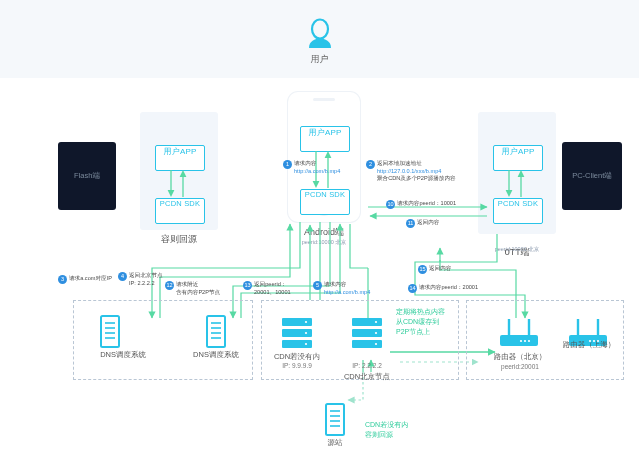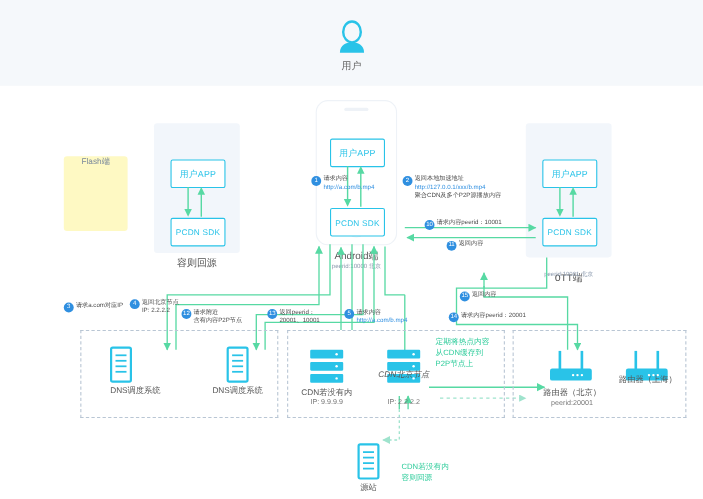--- a/index.html
+++ b/index.html
@@ -22,26 +22,26 @@
   .panel{background:#f2f6fb;border-radius:3px;}
   .panel-title{font-size:9px;color:#555;text-align:center;}
   .panel-sub{font-size:5.5px;color:#8a99ad;text-align:center;margin-top:2px;}
 
   .phone{background:#ffffff;border-radius:10px;box-shadow:0 0 0 1px #eef2f7;}
   .notch{position:absolute;left:50%;transform:translateX(-50%);top:6px;width:22px;height:3px;border-radius:2px;background:#eef2f7;}
   .homebar{position:absolute;left:50%;transform:translateX(-50%);bottom:6px;width:16px;height:16px;border-radius:50%;border:1px solid #eef2f7;}
 
   .box{
     border:1.6px solid #29c3e8;background:#fff;border-radius:2px;
-    display:flex;align-items:center;justify-content:center;
+    display:flex;justify-content:center;
     font-size:8px;color:#29c3e8;letter-spacing:.2px;
   }
   .box.sdk{font-size:7.5px;}
 
-  .flashbox{background:#fef9c3;border-radius:3px;display:flex;align-items:flex-start;justify-content:center;font-size:7.5px;color:#7b8a9c;}
+  .flashbox{background:#0f172a;border-radius:3px;display:flex;align-items:center;justify-content:center;font-size:7.5px;color:#7b8a9c;}
 
   
   .dashgroup{border:1px dashed #b9c6d4;}
   .node-label{font-size:7.5px;color:#555;text-align:center;white-space:nowrap;}
   .node-sub{font-size:6.5px;color:#777;text-align:center;white-space:nowrap;}
 
   
   .step{
     display:inline-flex;align-items:center;justify-content:center;
     width:9px;height:9px;border-radius:50%;
@@ -116,20 +116,23 @@
   </div>
   <svg class="abs" style="left:504px;top:170px;" width="28" height="28">
     <line x1="5" y1="0" x2="5" y2="21" stroke="#57d9a3" stroke-width="1.3"></line>
     <polygon points="5,27 1.6,20 8.4,20" fill="#57d9a3"></polygon>
     <line x1="17" y1="27" x2="17" y2="6" stroke="#57d9a3" stroke-width="1.3"></line>
     <polygon points="17,0 13.6,7 20.4,7" fill="#57d9a3"></polygon>
   </svg>
   <div class="abs panel-title" style="left:478px;top:246px;width:78px;font-family:Liberation Mono, monospace;">OTT端</div>
   <div class="abs panel-sub" style="left:470px;top:244px;width:94px;">peerid:10001 北京</div>
 
+  <div class="abs flashbox" style="left:562px;top:142px;width:60px;height:68px;">
+    <span>PC-Client端</span>
+  </div>
 
   <svg class="abs" style="left:0;top:0;" width="639" height="454">
     <defs>
       <marker id="ag" markerWidth="7" markerHeight="7" refX="5.5" refY="3" orient="auto">
         <path d="M0,0 L6,3 L0,6 z" fill="#57d9a3"></path>
       </marker>
       <marker id="agd" markerWidth="7" markerHeight="7" refX="5.5" refY="3" orient="auto">
         <path d="M0,0 L6,3 L0,6 z" fill="#9fe3cd"></path>
       </marker>
     </defs>
@@ -278,21 +281,21 @@
   <div class="abs" style="left:347px;top:318px;width:40px;">
     <svg width="40" height="32" viewBox="0 0 40 32">
       <rect x="5" y="0" width="30" height="8" rx="1" fill="#29c3e8"></rect>
       <rect x="5" y="11" width="30" height="8" rx="1" fill="#29c3e8"></rect>
       <rect x="5" y="22" width="30" height="8" rx="1" fill="#29c3e8"></rect>
       <circle cx="29" cy="4" r="1.1" fill="#fff"></circle>
       <circle cx="29" cy="15" r="1.1" fill="#fff"></circle>
       <circle cx="29" cy="26" r="1.1" fill="#fff"></circle>
     </svg>
   </div>
-  <div class="abs node-label" style="left:336px;top:336px;width:62px;font-style:italic;">CDN北京节点</div>
+  <div class="abs node-label" style="left:336px;top:372px;width:62px;">CDN北京节点</div>
   <div class="abs node-sub" style="left:336px;top:362px;width:62px;">IP: 2.2.2.2</div>
 
   <div class="abs" style="left:494px;top:316px;width:50px;">
     <svg width="50" height="34" viewBox="0 0 50 34">
       <line x1="15" y1="20" x2="15" y2="3" stroke="#29c3e8" stroke-width="2.4"></line>
       <line x1="35" y1="20" x2="35" y2="3" stroke="#29c3e8" stroke-width="2.4"></line>
       <rect x="6" y="19" width="38" height="11" rx="2" fill="#29c3e8"></rect>
       <circle cx="27" cy="25" r="1.1" fill="#fff"></circle>
       <circle cx="31" cy="25" r="1.1" fill="#fff"></circle>
       <circle cx="35" cy="25" r="1.1" fill="#fff"></circle>

